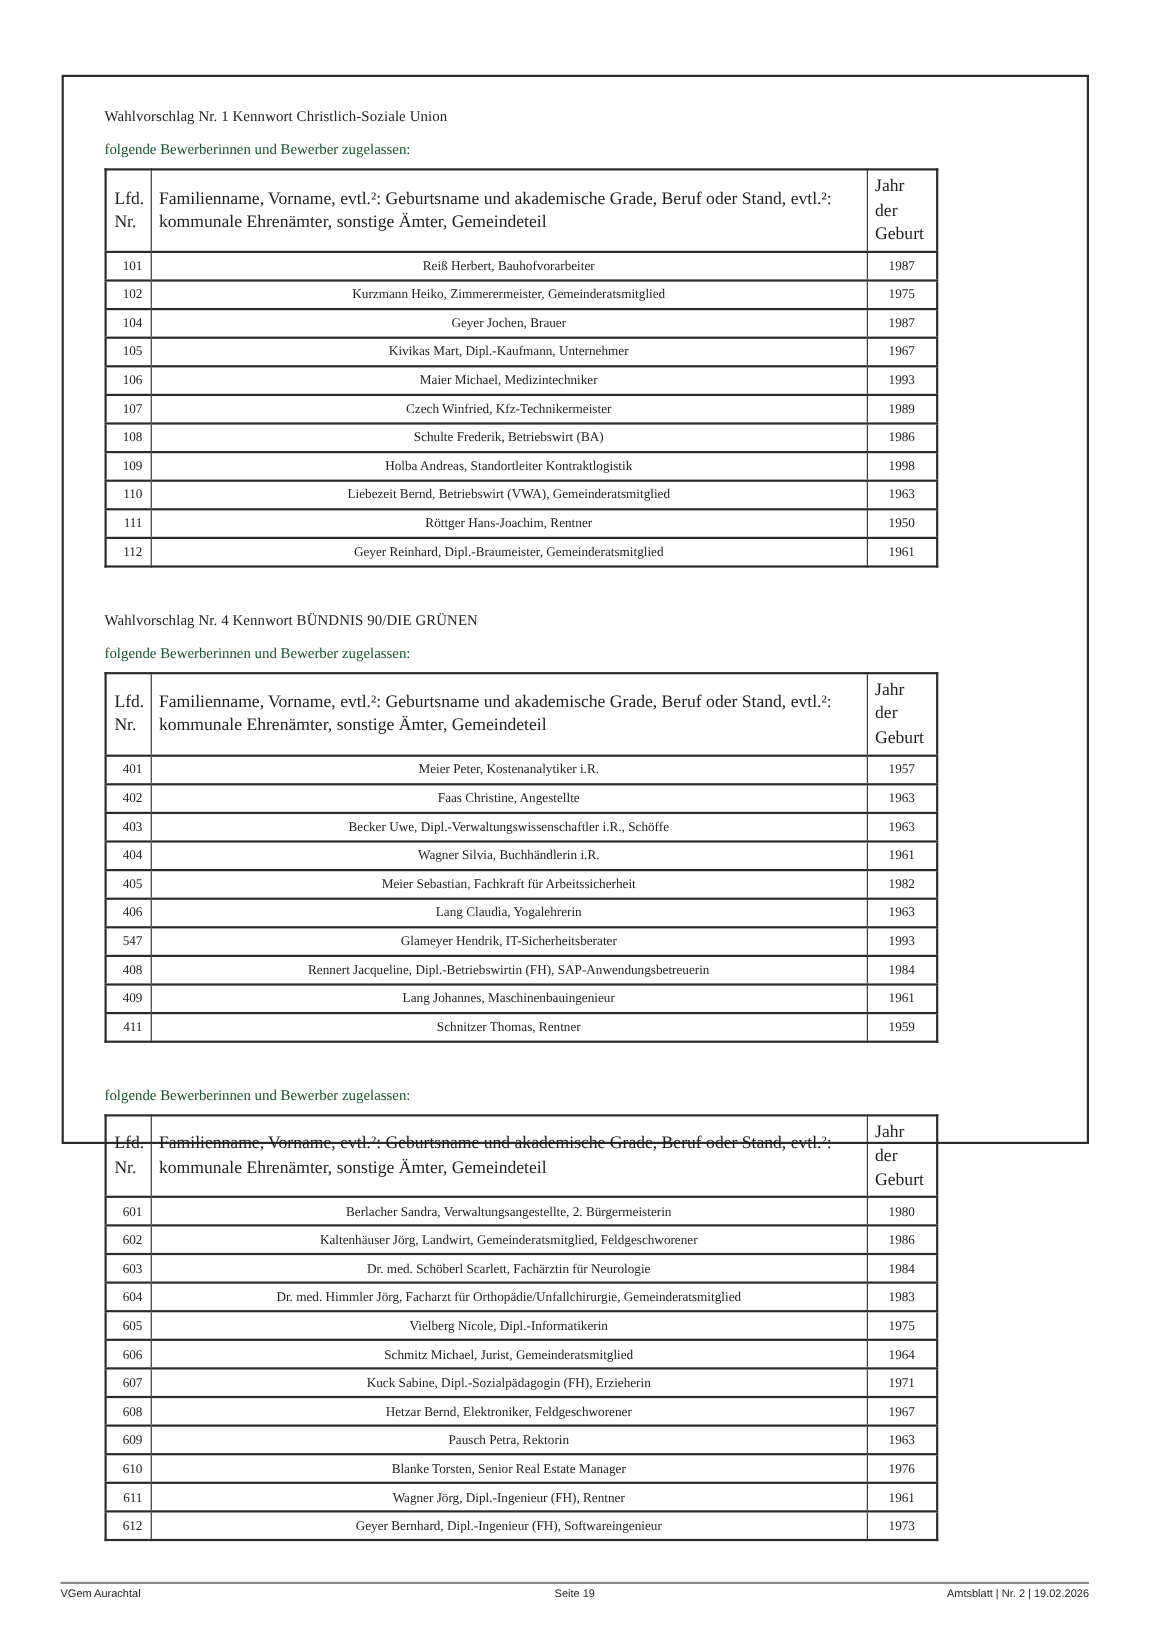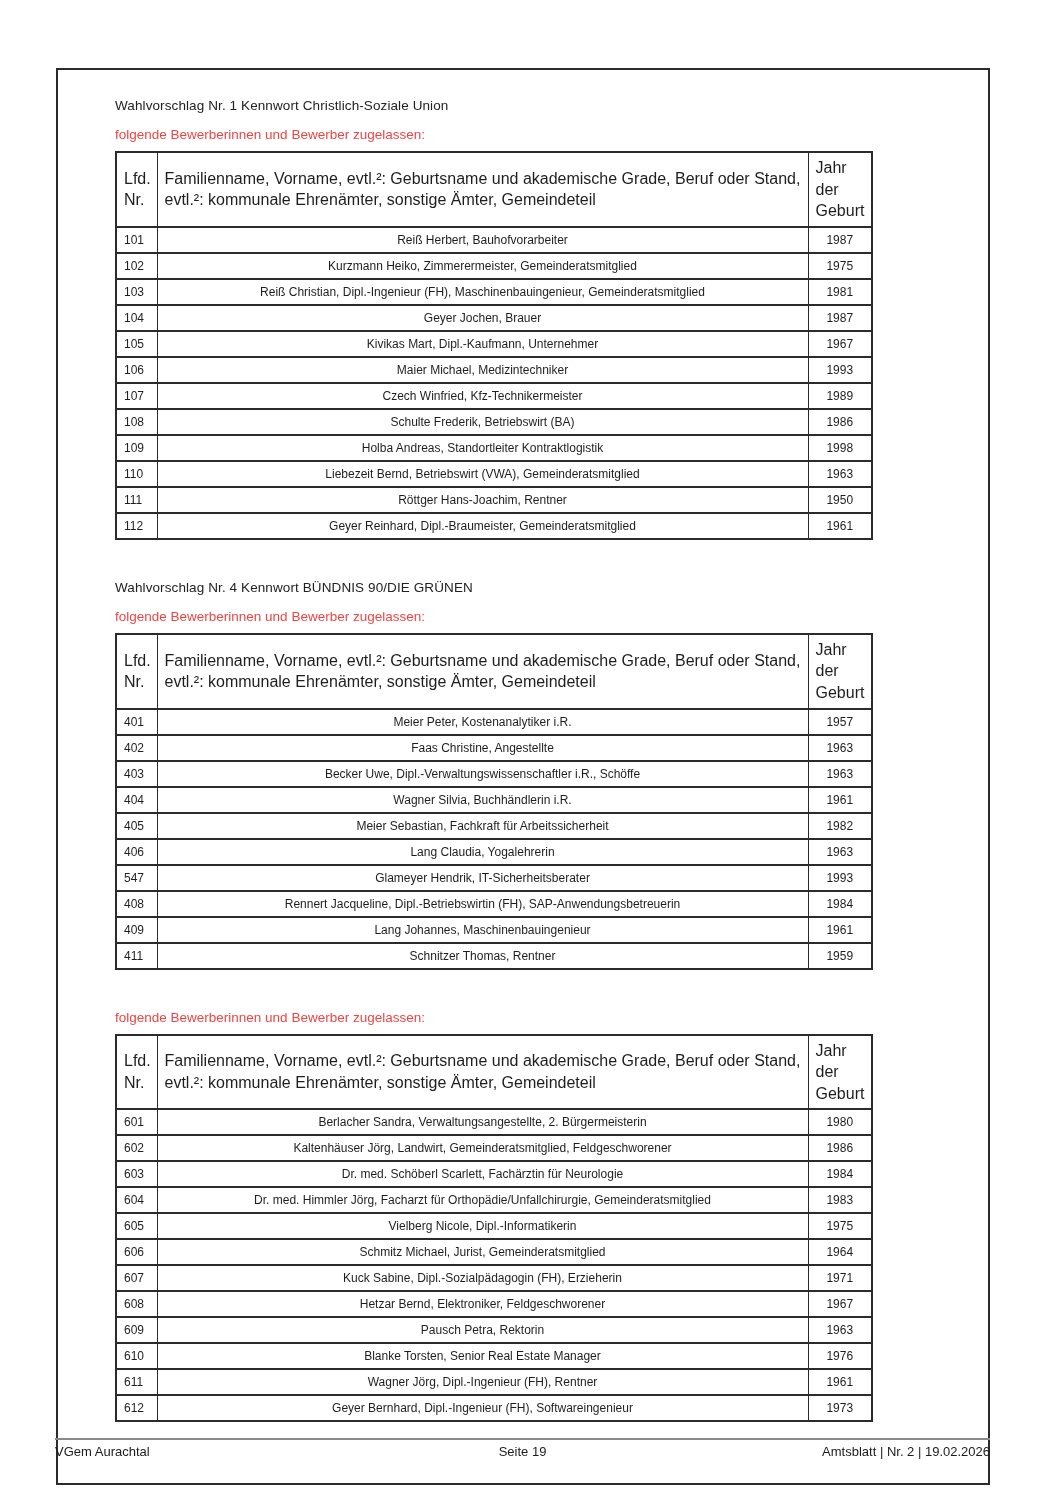--- a/index.html
+++ b/index.html
@@ -6,36 +6,37 @@
   html, body { background: #ffffff; }
   body {
     width: 1046px; height: 1500px;
     position: relative;
     font-family: "Liberation Sans", "DejaVu Sans", sans-serif;
     color: #1e1e1e;
   }
   .frame {
     position: absolute;
     left: 56px; top: 68px;
-    width: 934px; height: 1417px;
+    width: 934px; height: 972px;
     border: 2px solid #2b2b2b;
     background: #ffffff;
-    padding: 28px 0 0 57px;
+    padding: 28px 0 0 37px;
+    font-family: Liberation Serif, serif;
   }
   .section { margin-top: 40px; }
   .section:first-child { margin-top: 0; }
   .section-title {
     font-size: 13.5px;
     font-weight: normal;
     color: #222222;
     letter-spacing: 0.1px;
   }
   .section-subtitle {
     font-size: 13.5px;
-    color: #ef4444;
+    color: #14532d;
     margin-top: 14px;
   }
   table.candidates {
     margin-top: 9px;
     width: 756px;
     border-collapse: collapse;
     table-layout: fixed;
     border: 2px solid #2b2b2b;
     font-size: 12px;
     color: #1e1e1e;
@@ -57,36 +58,36 @@
   }
   table.candidates td {
     border: 1px solid #2b2b2b;
     border-top: 2px solid #2b2b2b;
     height: 26px;
     padding: 2px 7px;
     vertical-align: middle;
     white-space: nowrap;
     overflow: hidden;
   }
-  td.c-nr   { text-align: left; }
+  td.c-nr   { text-align: right; }
   td.c-name { text-align: center; }
   td.c-year { text-align: center; }
   .footer-rule {
     position: absolute;
     left: 55px; top: 1438px;
     width: 935px;
     border-top: 2px solid #8a8a8a;
   }
   .footer-text {
     position: absolute;
     left: 55px; top: 1444px;
     width: 935px;
     display: flex;
     align-items: baseline;
-    font-size: 13px;
+    font-size: 10px;
     color: #1c1c1c;
   }
   .footer-text .f-left   { flex: 1; text-align: left; }
   .footer-text .f-center { text-align: center; }
   .footer-text .f-right  { flex: 1; text-align: right; }
 </style>
 </head>
 <body>
 
 <div class="frame">
@@ -116,25 +117,20 @@
             <td class="c-name">Reiß Herbert, Bauhofvorarbeiter</td>
             <td class="c-year">1987</td>
           </tr>
 
           <tr>
             <td class="c-nr">102</td>
             <td class="c-name">Kurzmann Heiko, Zimmerermeister, Gemeinderatsmitglied</td>
             <td class="c-year">1975</td>
           </tr>
 
-          <tr>
-            <td class="c-nr">103</td>
-            <td class="c-name">Reiß Christian, Dipl.-Ingenieur (FH), Maschinenbauingenieur, Gemeinderatsmitglied</td>
-            <td class="c-year">1981</td>
-          </tr>
 
           <tr>
             <td class="c-nr">104</td>
             <td class="c-name">Geyer Jochen, Brauer</td>
             <td class="c-year">1987</td>
           </tr>
 
           <tr>
             <td class="c-nr">105</td>
             <td class="c-name">Kivikas Mart, Dipl.-Kaufmann, Unternehmer</td>

